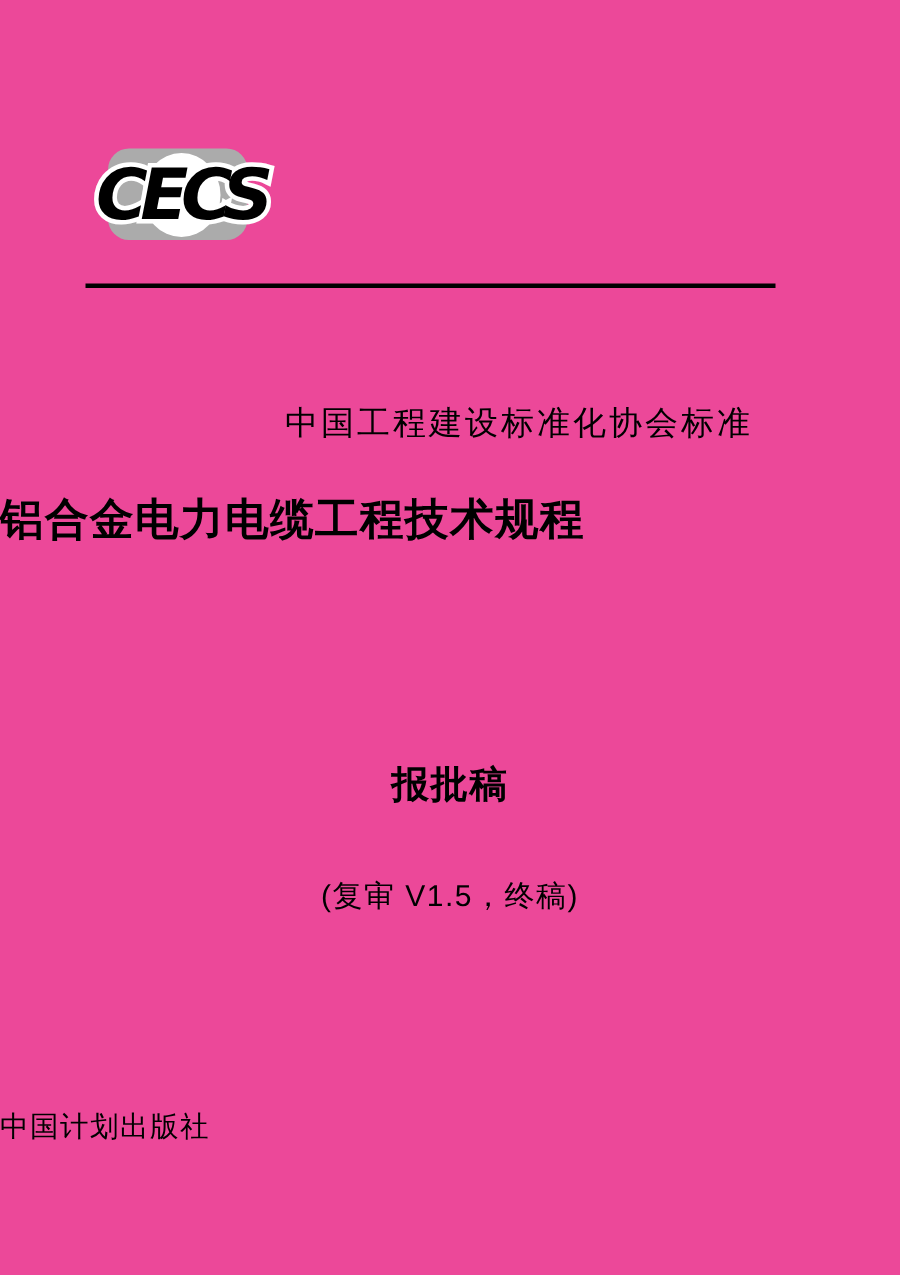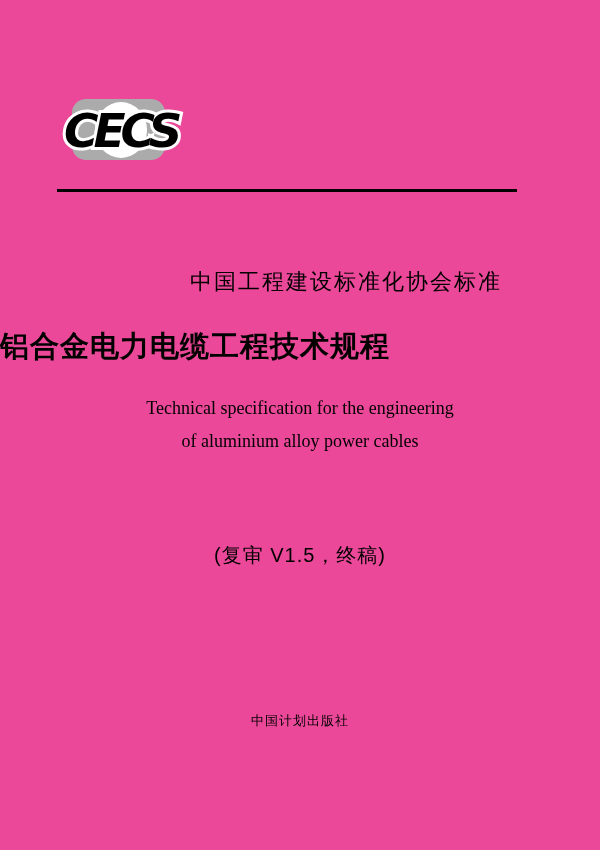--- a/index.html
+++ b/index.html
@@ -134,36 +134,35 @@
     left: 0;
     width: 100%;
     text-align: center;
     font-family: "Liberation Sans", sans-serif;
     font-weight: bold;
     font-size: 25px;
     letter-spacing: 1px;
   }
   .version-note {
     position: absolute;
-    top: 542px;
+    top: 584px;
     left: 0;
     width: 100%;
     text-align: center;
     font-family: "Liberation Sans", sans-serif;
     font-size: 20px;
     letter-spacing: 1px;
   }
   .publisher {
     position: absolute;
-    top: 712px;
+    top: 738px;
     left: 0;
     width: 100%;
-    text-align: center;
     font-family: "Liberation Sans", sans-serif;
-    font-size: 13px;
+    font-size: 19px;
     letter-spacing: 1px;
   }
 </style>
 </head>
 <body>
 
 <div class="page">
 
   <div class="logo">
     <div class="logo-rect"></div>
@@ -174,23 +173,20 @@
     </div>
   </div>
 
 
   <div class="header-rule"></div>
 
   <div class="assoc-line">中国工程建设标准化协会标准</div>
 
   <div class="title-cn">铝合金电力电缆工程技术规程</div>
 
-  <div class="title-en">
-    <div>Technical specification for the engineering</div>
-    <div>of aluminium alloy power cables</div>
-  </div>
 
+  <div class="draft-stage">报批稿</div>
 
   <div class="version-note">(复审 V1.5，终稿)</div>
 
   <div class="publisher">中国计划出版社</div>
 
 </div>
 
 </body></html>

